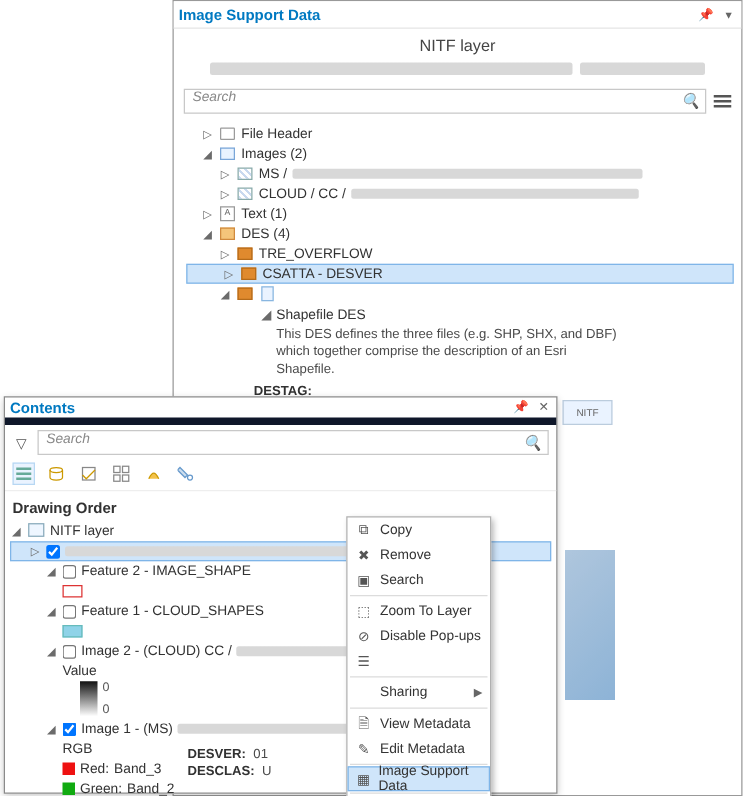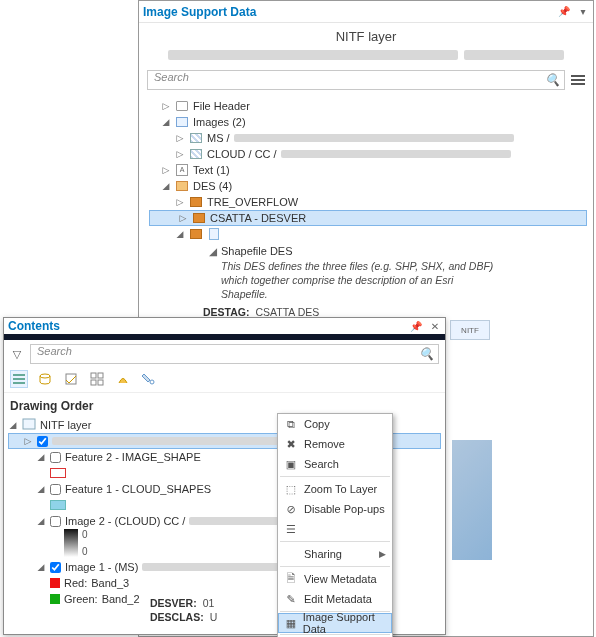--- a/index.html
+++ b/index.html
@@ -39,23 +39,23 @@
   .ico-des { width:12px;height:10px;border:1px solid #d08a3e;background:#f5c57a; }
   .ico-des-o { width:12px;height:10px;background:#e08a2e;border:1px solid #b56b1a; }
   .ico-doc { width:10px;height:12px;border:1px solid #89b6e0;background:#eaf3ff; position:relative; }
 
   .row-selected { background:#cfe5fa; border:1px solid #7fb5e8; margin:0 2px; }
 
   .shapefile-block { margin-left: 56px; padding: 2px 8px 2px 6px; font-size:10.5px; color:#4a4a4a; line-height:1.35; display:flex; }
   .shapefile-block .tw { width:10px; color:#6b6b6b; margin-right:2px; }
   .shapefile-block .body { flex:1; }
   .shapefile-block .title { font-size:11px; color:#323232; }
-  .shapefile-block .desc { max-width: 280px; font-style: italic; }
-
-  .kvrow { display:flex; gap:6px; margin-left:56px; font-size:10.5px; color:#4a4a4a; padding-top:3px;}
+  .shapefile-block .desc { max-width: 280px; }
+
+  .kvrow { display:flex; gap:6px; margin-left:56px; font-size:10.5px; color:#4a4a4a; padding-top:3px;flex-direction:column;}
   .kvrow .k { font-weight:700; color:#323232; }
 
   
 
   
   .contents-panel { position: absolute; left: 3px; top: 317px; width: 443px; height: 318px; background:#fff; border:1px solid #8a8a8a; box-shadow: 0 2px 6px rgba(0,0,0,0.25); }
   .cp-header { height:22px; display:flex; align-items:center; padding:0 4px; border-bottom:6px solid #0f172a; }
   .cp-title { color:#0079c1; font-size:12px; font-weight:600; flex:1; }
   .cp-head-icons { display:flex; gap:6px; }
   .cp-head-icons span { width:12px;height:12px;display:inline-flex;align-items:center;justify-content:center;color:#666;font-size:10px;cursor:pointer; }
@@ -317,35 +317,41 @@
     <div class="crow cind3">
         <span class="swatch-cyan"></span>
       </div>
 
     <div class="crow cind2">
       <span class="twisty">◢</span>
       <input type="checkbox" style="">
       <span class="lbl">Image 2 - (CLOUD) CC /</span>
       <span class="gray-blur" style="width:120px;height:8px;"></span>
     </div>
+    <div class="crow cind3">
+        <span class="lbl">Value</span>
+      </div>
     <div style="display:flex;align-items:flex-start;gap:4px;">
       <div class="value-ramp"></div>
       <div style="display:flex;flex-direction:column;justify-content:space-between;height:28px;font-size:10px;color:#555;">
         <span>0</span>
         <span>0</span>
       </div>
     </div>
 
     <div class="crow cind2" style="margin-top:2px;">
       <span class="twisty">◢</span>
       <input type="checkbox" checked="" style="">
       <span class="lbl">Image 1 - (MS)</span>
       <span class="gray-blur" style="width:160px;height:8px;"></span>
     </div>
     <div class="crow cind3">
+        <span class="lbl">RGB</span>
+      </div>
+    <div class="crow cind3">
       <span class="swatch-red-fill"></span>
       <span class="lbl">Red:</span>
       <span class="lbl">Band_3</span>
     </div>
     <div class="crow cind3">
       <span class="swatch-green-fill"></span>
       <span class="lbl">Green:</span>
       <span class="lbl">Band_2</span>
     </div>
 

